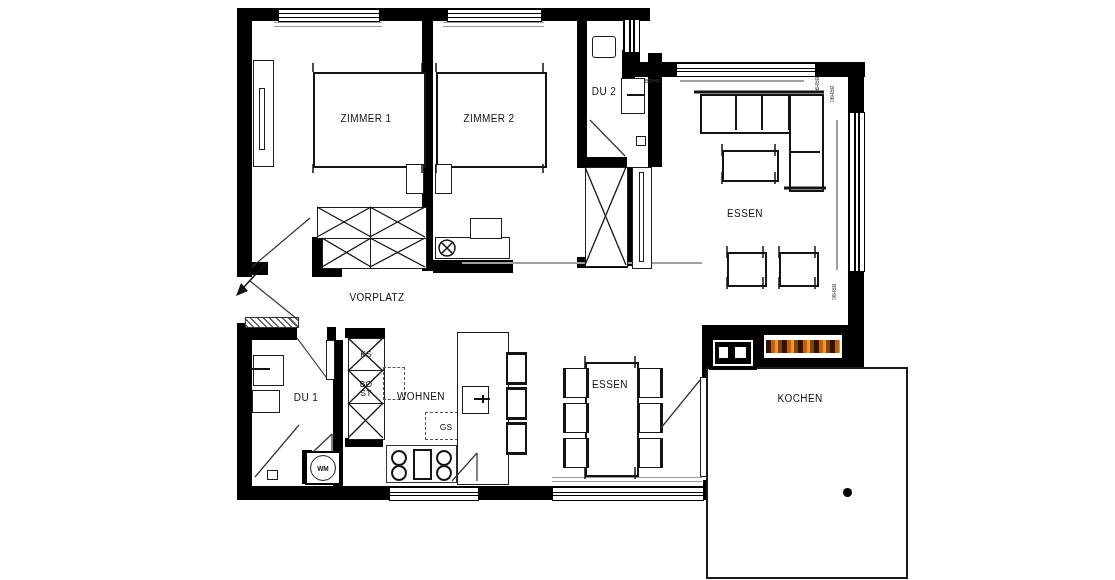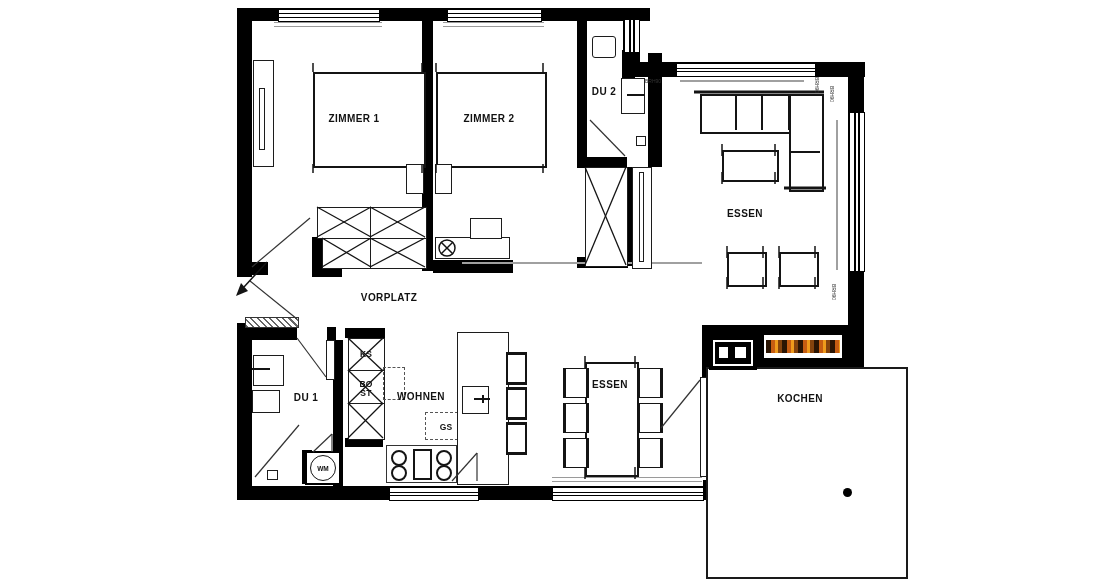--- a/index.html
+++ b/index.html
@@ -12,21 +12,21 @@
         background:linear-gradient(to bottom,#fff 0 30%,#000 30% 40%,#fff 40% 60%,#000 60% 70%,#fff 70% 100%)}
   .winV{position:absolute;border:1px solid #000;
         background:linear-gradient(to right,#fff 0 30%,#000 30% 40%,#fff 40% 60%,#000 60% 70%,#fff 70% 100%)}
   .sill{position:absolute;height:3px;border-top:1px solid #9a9a9a;border-bottom:1px solid #9a9a9a;background:#fff}
   .gline{position:absolute;background:#a0a0a0}
   .furn{position:absolute;border:2.5px solid #141414;background:#fff}
   .thin{position:absolute;border:1.5px solid #1c1c1c;background:#fff}
   .dash{position:absolute;border:1.5px dashed #555;background:transparent}
   .chair{position:absolute;border:1.5px solid #141414;border-left:3px solid #141414;border-right:3px solid #141414;background:#fff}
   .stool{position:absolute;border:2px solid #141414;border-top-width:3px;border-bottom-width:3px;background:#fff}
-  .label{position:absolute;font-weight:700;font-size:10px;color:#111;letter-spacing:.4px;
+  .label{position:absolute;font-weight:400;font-size:10px;color:#111;letter-spacing:.4px;
          white-space:nowrap;transform:translate(-50%,-50%)}
   .small{font-size:8.5px;letter-spacing:.2px}
   .ann{position:absolute;font-size:5px;font-weight:400;color:#333;letter-spacing:0;white-space:nowrap}
   .vert{writing-mode:vertical-rl}
   .hatch{position:absolute;border:1px solid #333;
          background:repeating-linear-gradient(45deg,#666 0 1.5px,#fff 1.5px 4.5px)}
   .fire{position:absolute;background:repeating-linear-gradient(90deg,#2b1503 0 5px,#c65d12 5px 9px,#ef9b1c 9px 12px,#84430d 12px 16px)}
   svg{position:absolute;left:0;top:0;pointer-events:none}
 </style>
 </head>
@@ -230,25 +230,25 @@
         <circle cx="444" cy="473" r="7"></circle>
     </g>
     <g stroke="#141414" stroke-width="2" fill="none">
       <line x1="474" y1="399" x2="490" y2="399"></line>
         <line x1="483" y1="395" x2="483" y2="403"></line>
       <line x1="627" y1="95" x2="645" y2="95"></line>
       <line x1="252" y1="369" x2="270" y2="369"></line>
     </g>
   </svg>
 
-  <span class="label" style="left:354px;top:118px">ZIMMER 1</span>
+  <span class="label" style="left:366px;top:118px">ZIMMER 1</span>
   <span class="label" style="left:489px;top:118px">ZIMMER 2</span>
   <span class="label" style="left:604px;top:91px">DU 2</span>
   <span class="label" style="left:745px;top:213px">ESSEN</span>
-  <span class="label" style="left:389px;top:297px">VORPLATZ</span>
+  <span class="label" style="left:377px;top:297px">VORPLATZ</span>
   <span class="label" style="left:306px;top:397px">DU 1</span>
   <span class="label" style="left:421px;top:396px">WOHNEN</span>
   <span class="label" style="left:610px;top:384px">ESSEN</span>
   <span class="label" style="left:800px;top:398px">KOCHEN</span>
   <span class="label small" style="left:366px;top:354px">KS</span>
   <span class="label small" style="left:366px;top:384px">BO</span>
   <span class="label small" style="left:366px;top:393px">ST</span>
   <span class="label small" style="left:446px;top:427px">GS</span>
 
   <span class="ann" style="left:645px;top:78px">BRH90</span>

